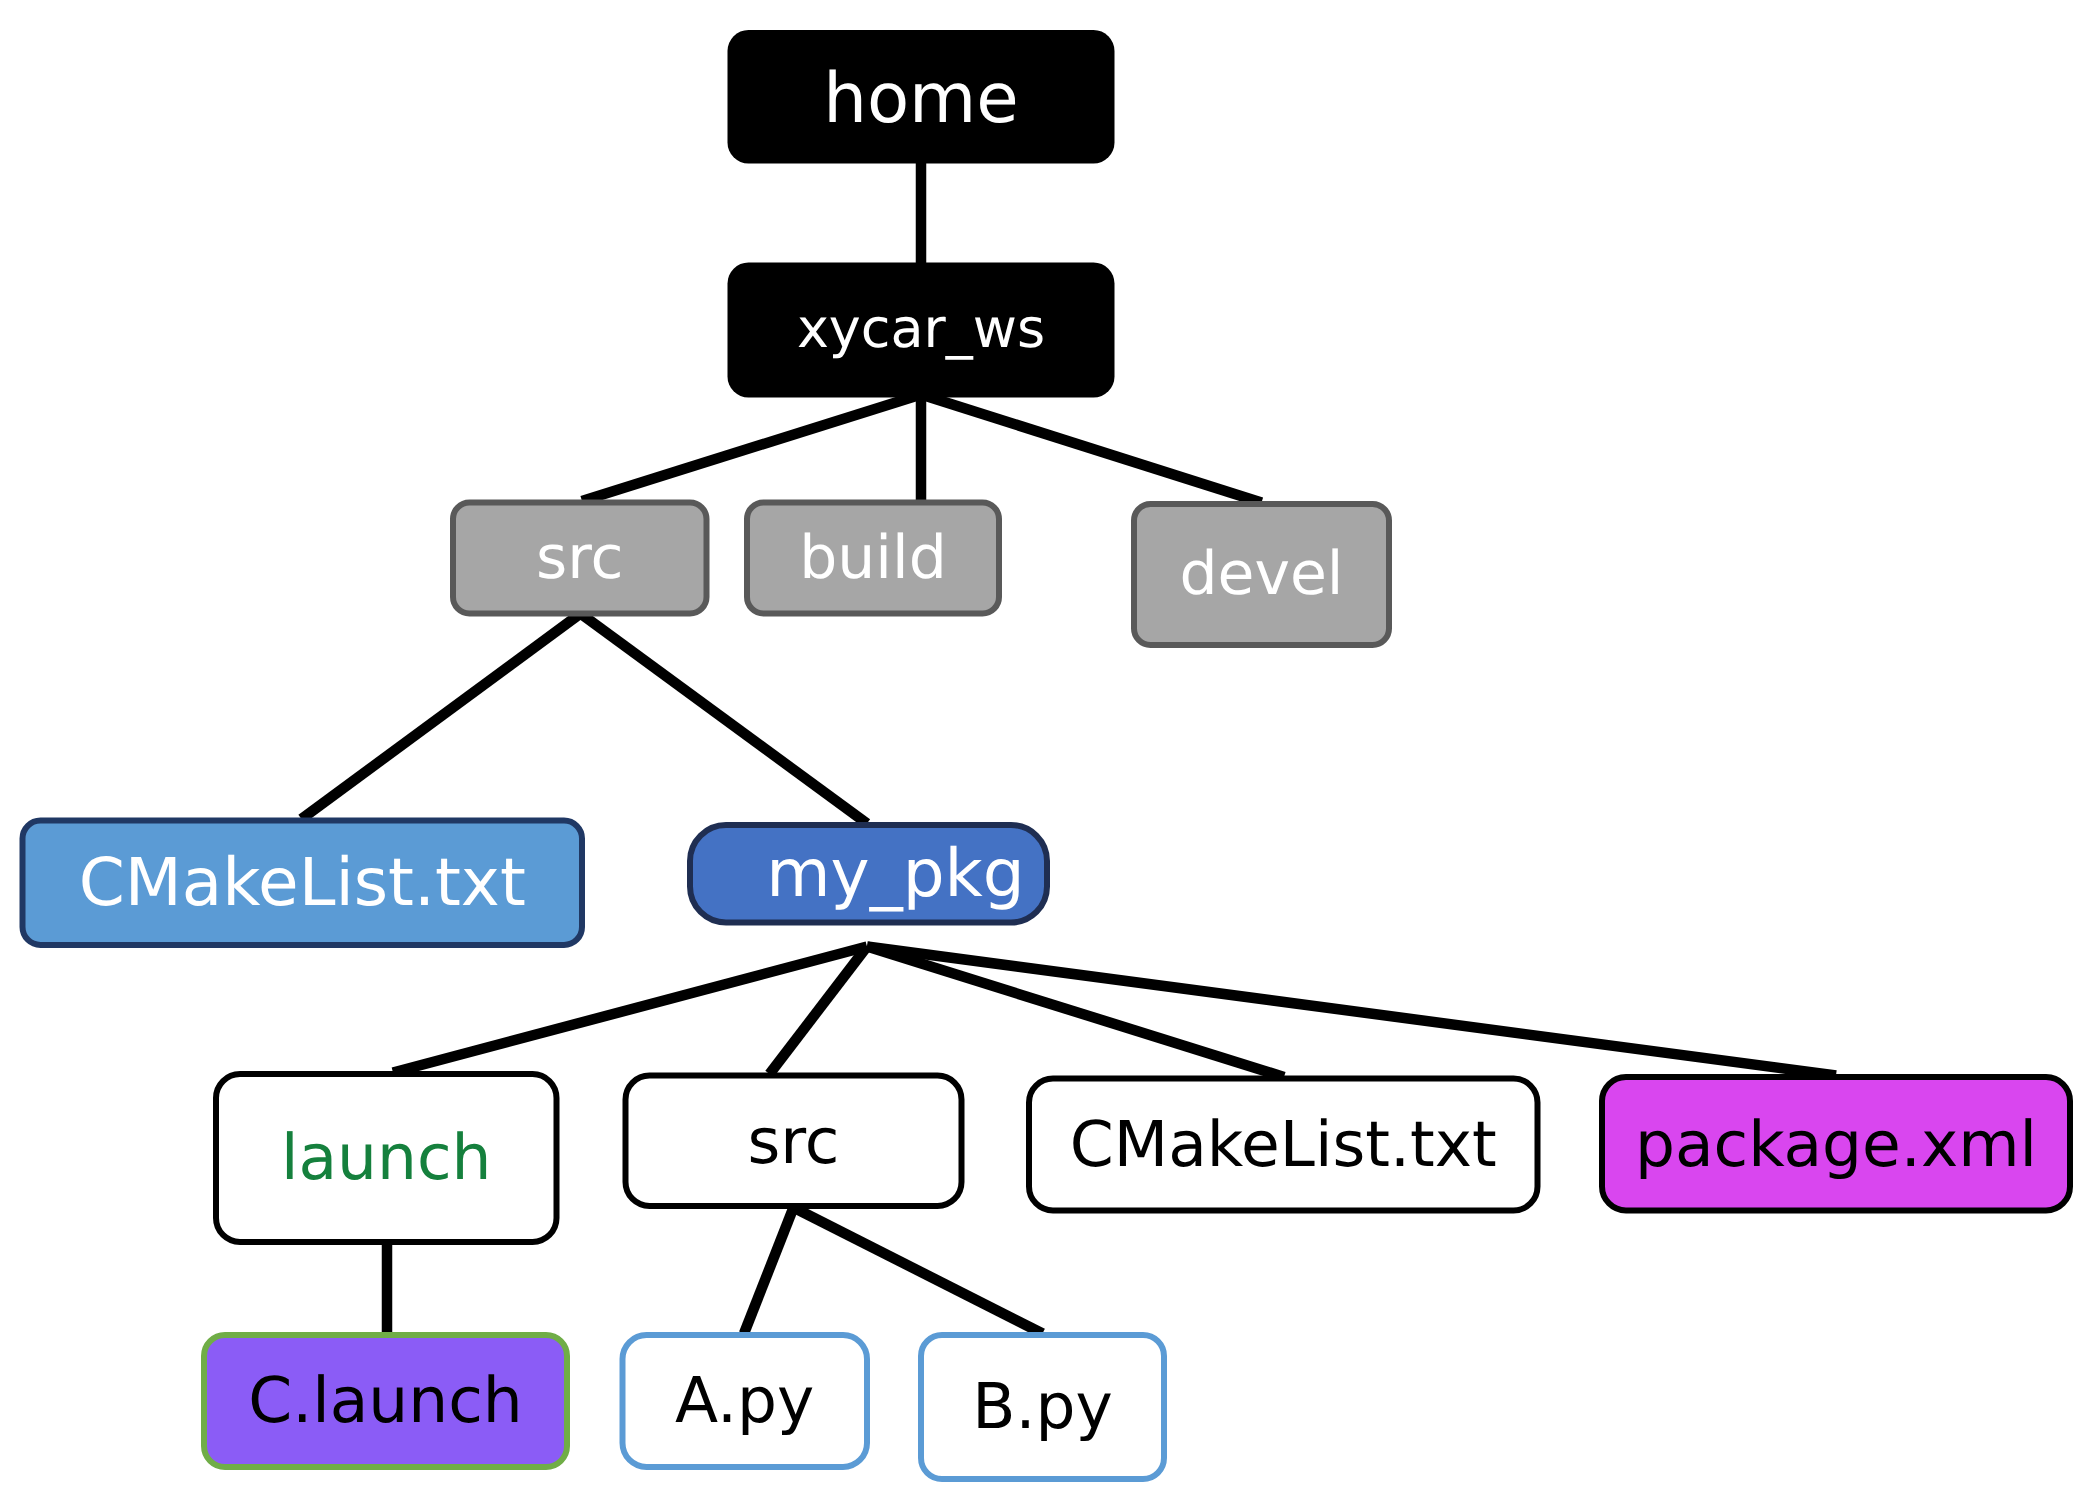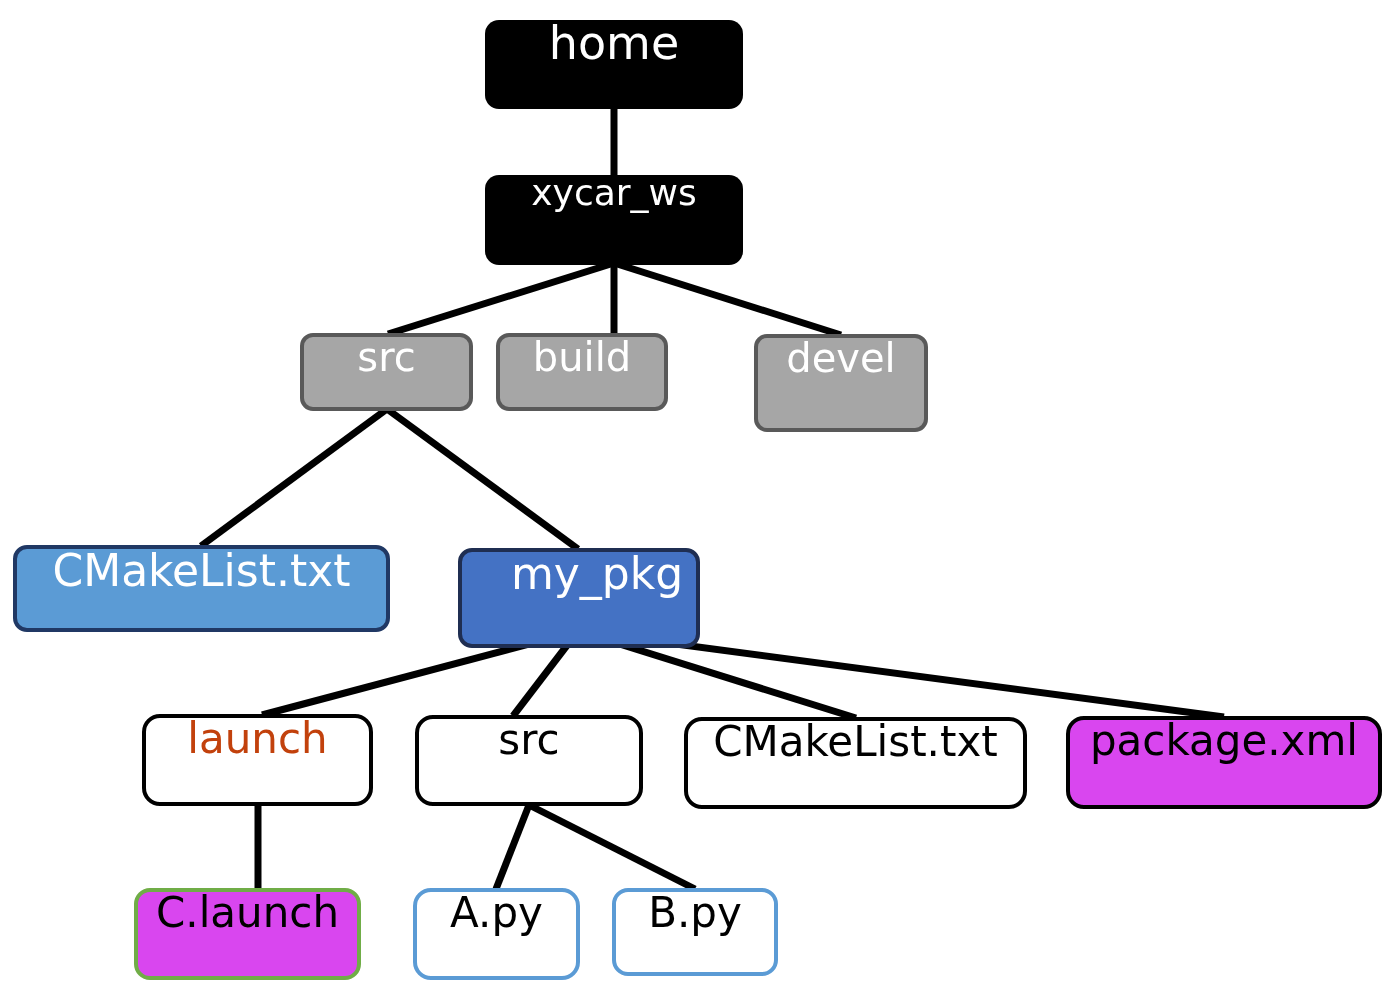--- a/index.html
+++ b/index.html
@@ -21,21 +21,21 @@
     position: absolute;
     left: 0;
     top: 0;
     width: 1399px;
     height: 1001px;
   }
   .node {
     position: absolute;
     box-sizing: border-box;
     display: flex;
-    align-items: flex-start;
+    align-items: center;
     justify-content: center;
     text-align: center;
     white-space: nowrap;
     line-height: 1;
     z-index: 2;
   }
   .node-label {
     display: block;
     pointer-events: none;
   }
@@ -71,38 +71,38 @@
       </div>
       <div class="node" style="left: 496px; top: 333px; width: 172px; height: 78px; background: rgb(166, 166, 166); border-radius: 13px; border: 4px solid rgb(89, 89, 89); color: rgb(255, 255, 255); font-size: 40px;">
         <span class="node-label">build</span>
       </div>
       <div class="node" style="left: 754px; top: 334px; width: 174px; height: 98px; background: rgb(166, 166, 166); border-radius: 13px; border: 4px solid rgb(89, 89, 89); color: rgb(255, 255, 255); font-size: 40px;">
         <span class="node-label">devel</span>
       </div>
       <div class="node" style="left: 13px; top: 545px; width: 377px; height: 87px; background: rgb(91, 155, 213); border-radius: 14px; border: 4px solid rgb(32, 56, 100); color: rgb(255, 255, 255); font-size: 44px;">
         <span class="node-label">CMakeList.txt</span>
       </div>
-      <div class="node" style="left: 458px; top: 548px; width: 242px; height: 100px; background: rgb(68, 114, 196); border-radius: 14px; border: 4px solid rgb(31, 46, 82); color: rgb(255, 255, 255); font-size: 44px; padding-left: 36px;">
+      <div class="node" style="left: 458px; top: 548px; width: 242px; height: 69px; background: rgb(68, 114, 196); border-radius: 26px; border: 4px solid rgb(31, 46, 82); color: rgb(255, 255, 255); font-size: 44px; padding-left: 36px;">
         <span class="node-label">my_pkg</span>
       </div>
-      <div class="node" style="left: 142px; top: 714px; width: 231px; height: 92px; background: rgb(255, 255, 255); border-radius: 18px; border: 4px solid rgb(0, 0, 0); color: #c2410c; font-size: 42px;">
+      <div class="node" style="left: 142px; top: 714px; width: 231px; height: 116px; background: rgb(255, 255, 255); border-radius: 18px; border: 4px solid rgb(0, 0, 0); color: #15803d; font-size: 42px;">
         <span class="node-label">launch</span>
       </div>
       <div class="node" style="left: 415px; top: 715px; width: 228px; height: 91px; background: rgb(255, 255, 255); border-radius: 18px; border: 4px solid rgb(0, 0, 0); color: rgb(0, 0, 0); font-size: 42px;">
         <span class="node-label">src</span>
       </div>
       <div class="node" style="left: 684px; top: 717px; width: 343px; height: 92px; background: rgb(255, 255, 255); border-radius: 18px; border: 4px solid rgb(0, 0, 0); color: rgb(0, 0, 0); font-size: 42px;">
         <span class="node-label">CMakeList.txt</span>
       </div>
       <div class="node" style="left: 1066px; top: 716px; width: 316px; height: 93px; background: #d946ef; border-radius: 18px; border: 4px solid rgb(0, 0, 0); color: rgb(0, 0, 0); font-size: 42px;">
         <span class="node-label">package.xml</span>
       </div>
-      <div class="node" style="left: 134px; top: 888px; width: 227px; height: 92px; background: #d946ef; border-radius: 16px; border: 4px solid rgb(112, 173, 71); color: rgb(0, 0, 0); font-size: 42px;">
+      <div class="node" style="left: 134px; top: 888px; width: 246px; height: 92px; background: #8b5cf6; border-radius: 16px; border: 4px solid rgb(112, 173, 71); color: rgb(0, 0, 0); font-size: 42px;">
         <span class="node-label">C.launch</span>
       </div>
       <div class="node" style="left: 413px; top: 888px; width: 167px; height: 92px; background: rgb(255, 255, 255); border-radius: 18px; border: 4px solid rgb(91, 155, 213); color: rgb(0, 0, 0); font-size: 42px;">
         <span class="node-label">A.py</span>
       </div>
-      <div class="node" style="left: 612px; top: 888px; width: 166px; height: 88px; background: rgb(255, 255, 255); border-radius: 16px; border: 4px solid rgb(91, 155, 213); color: rgb(0, 0, 0); font-size: 42px;">
+      <div class="node" style="left: 612px; top: 888px; width: 166px; height: 100px; background: rgb(255, 255, 255); border-radius: 16px; border: 4px solid rgb(91, 155, 213); color: rgb(0, 0, 0); font-size: 42px;">
         <span class="node-label">B.py</span>
       </div>
     </div>
 </div>
 
 </body></html>

